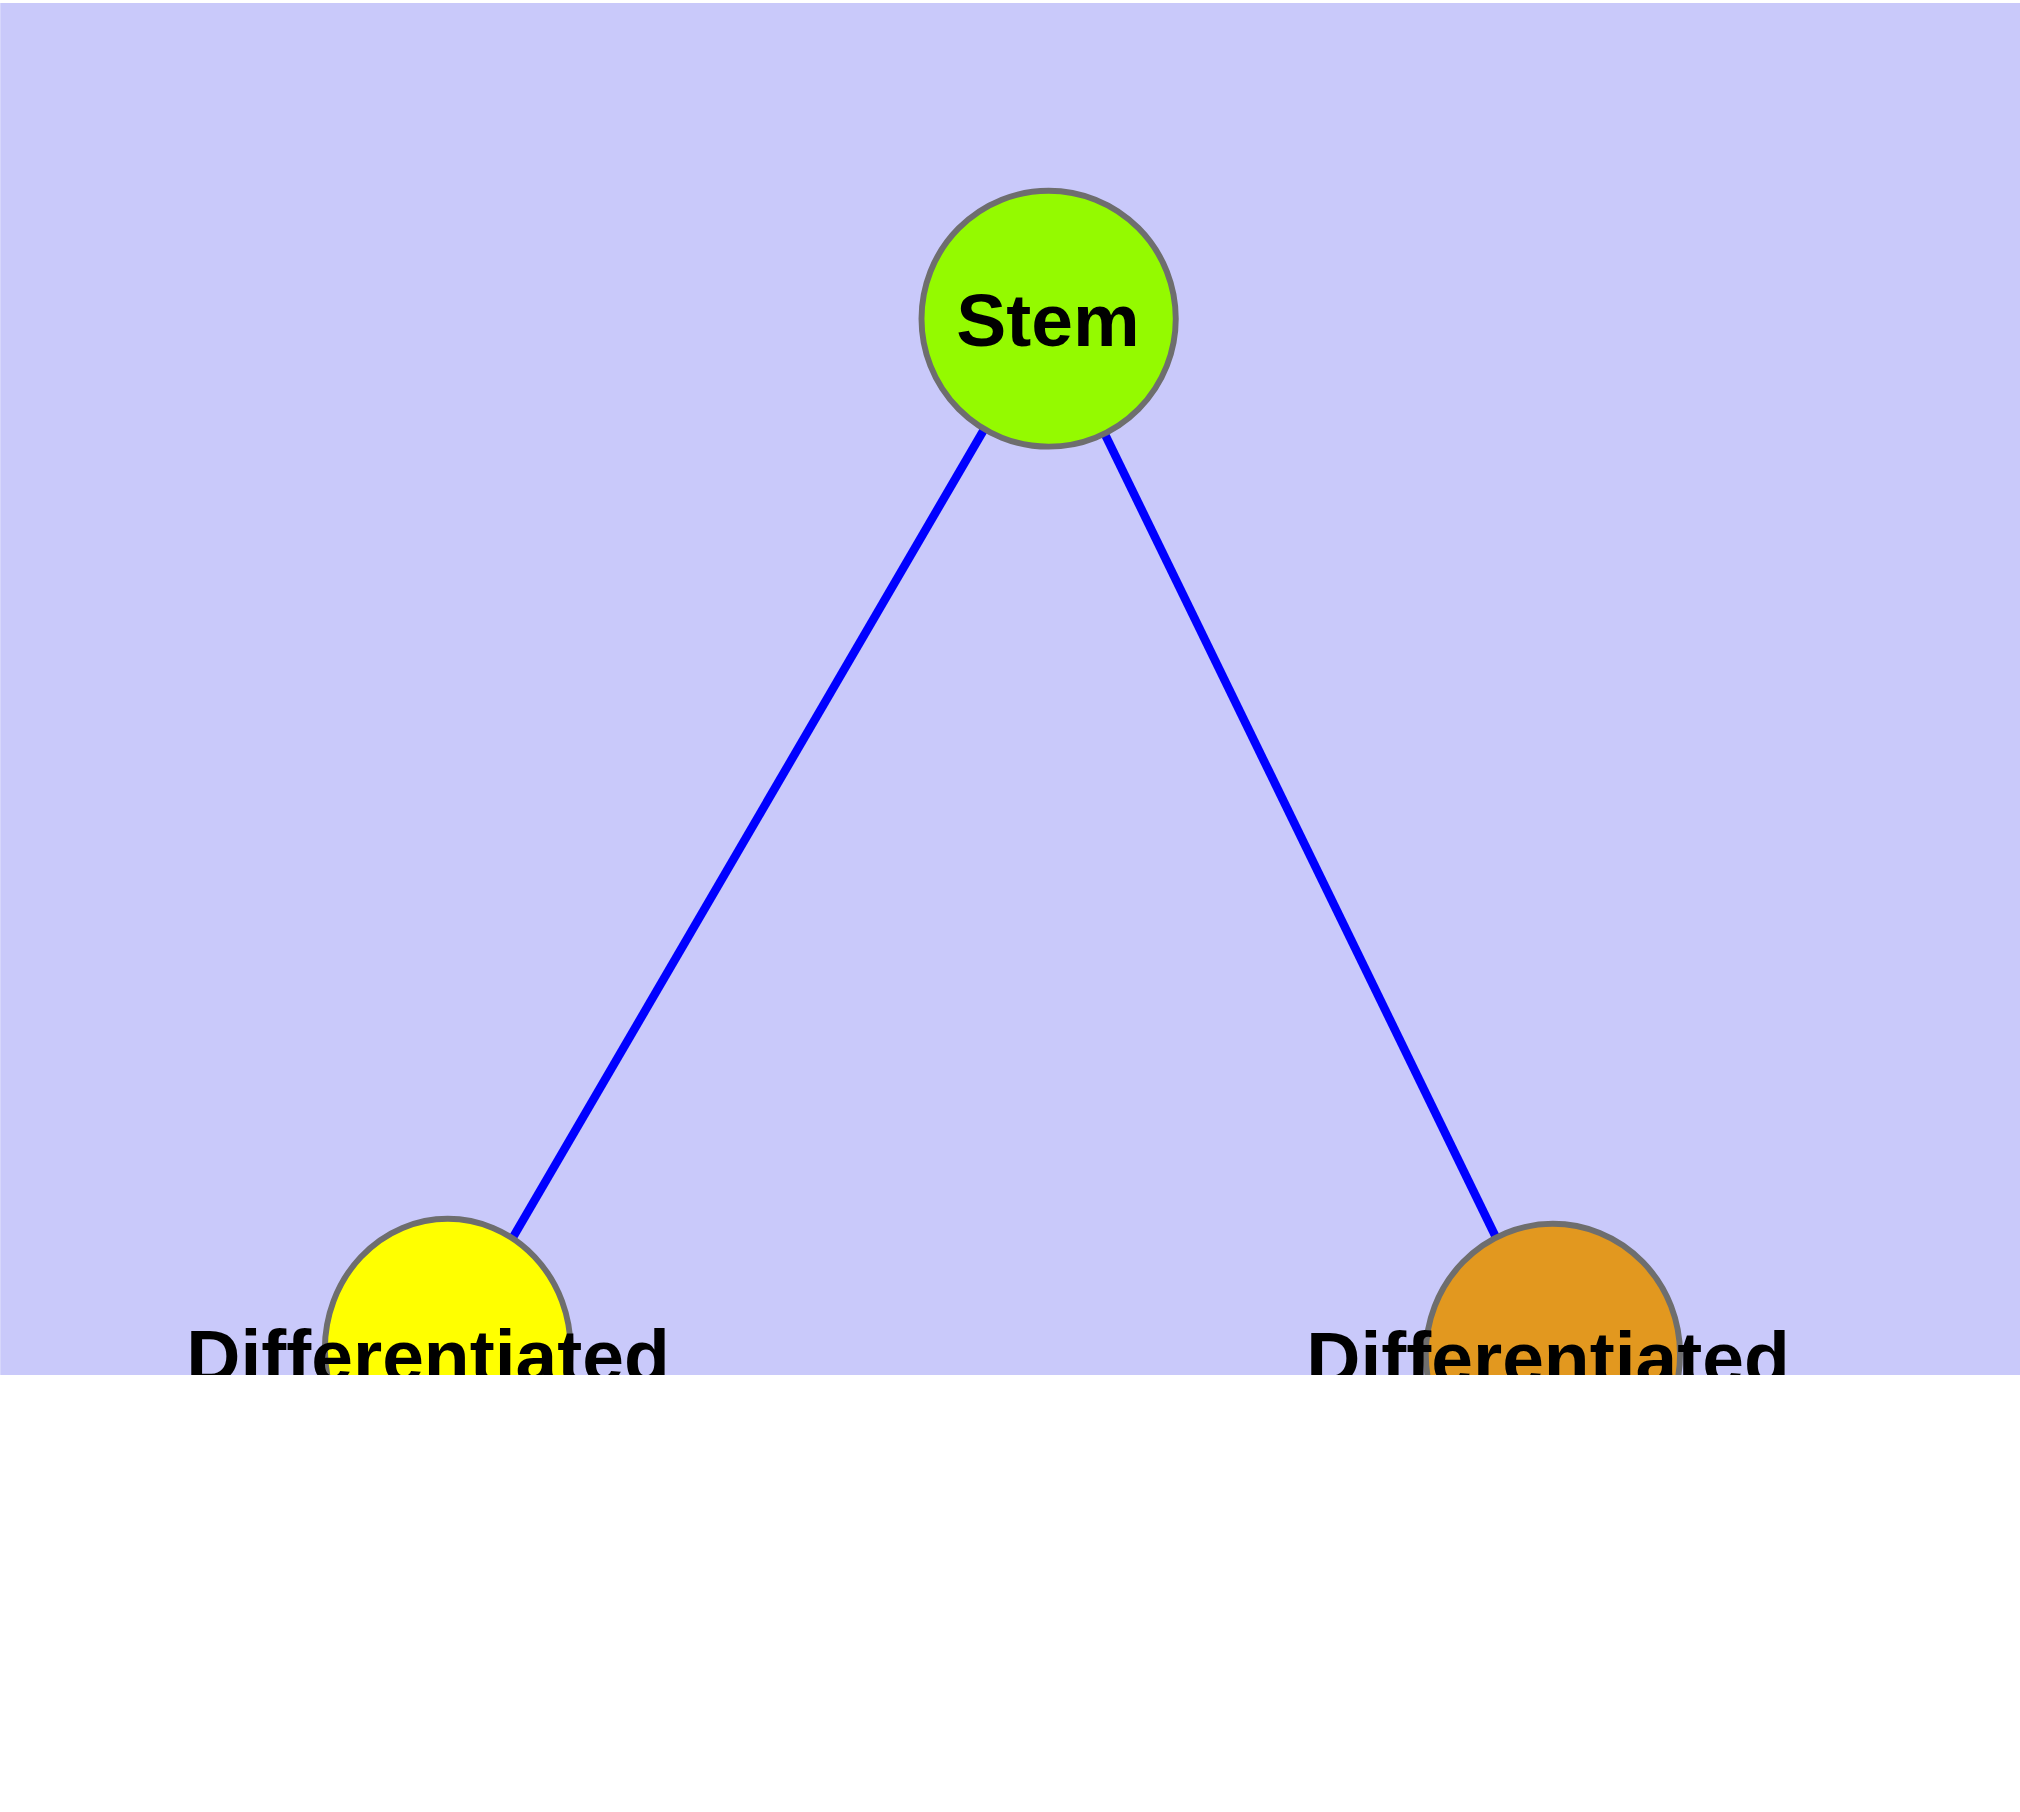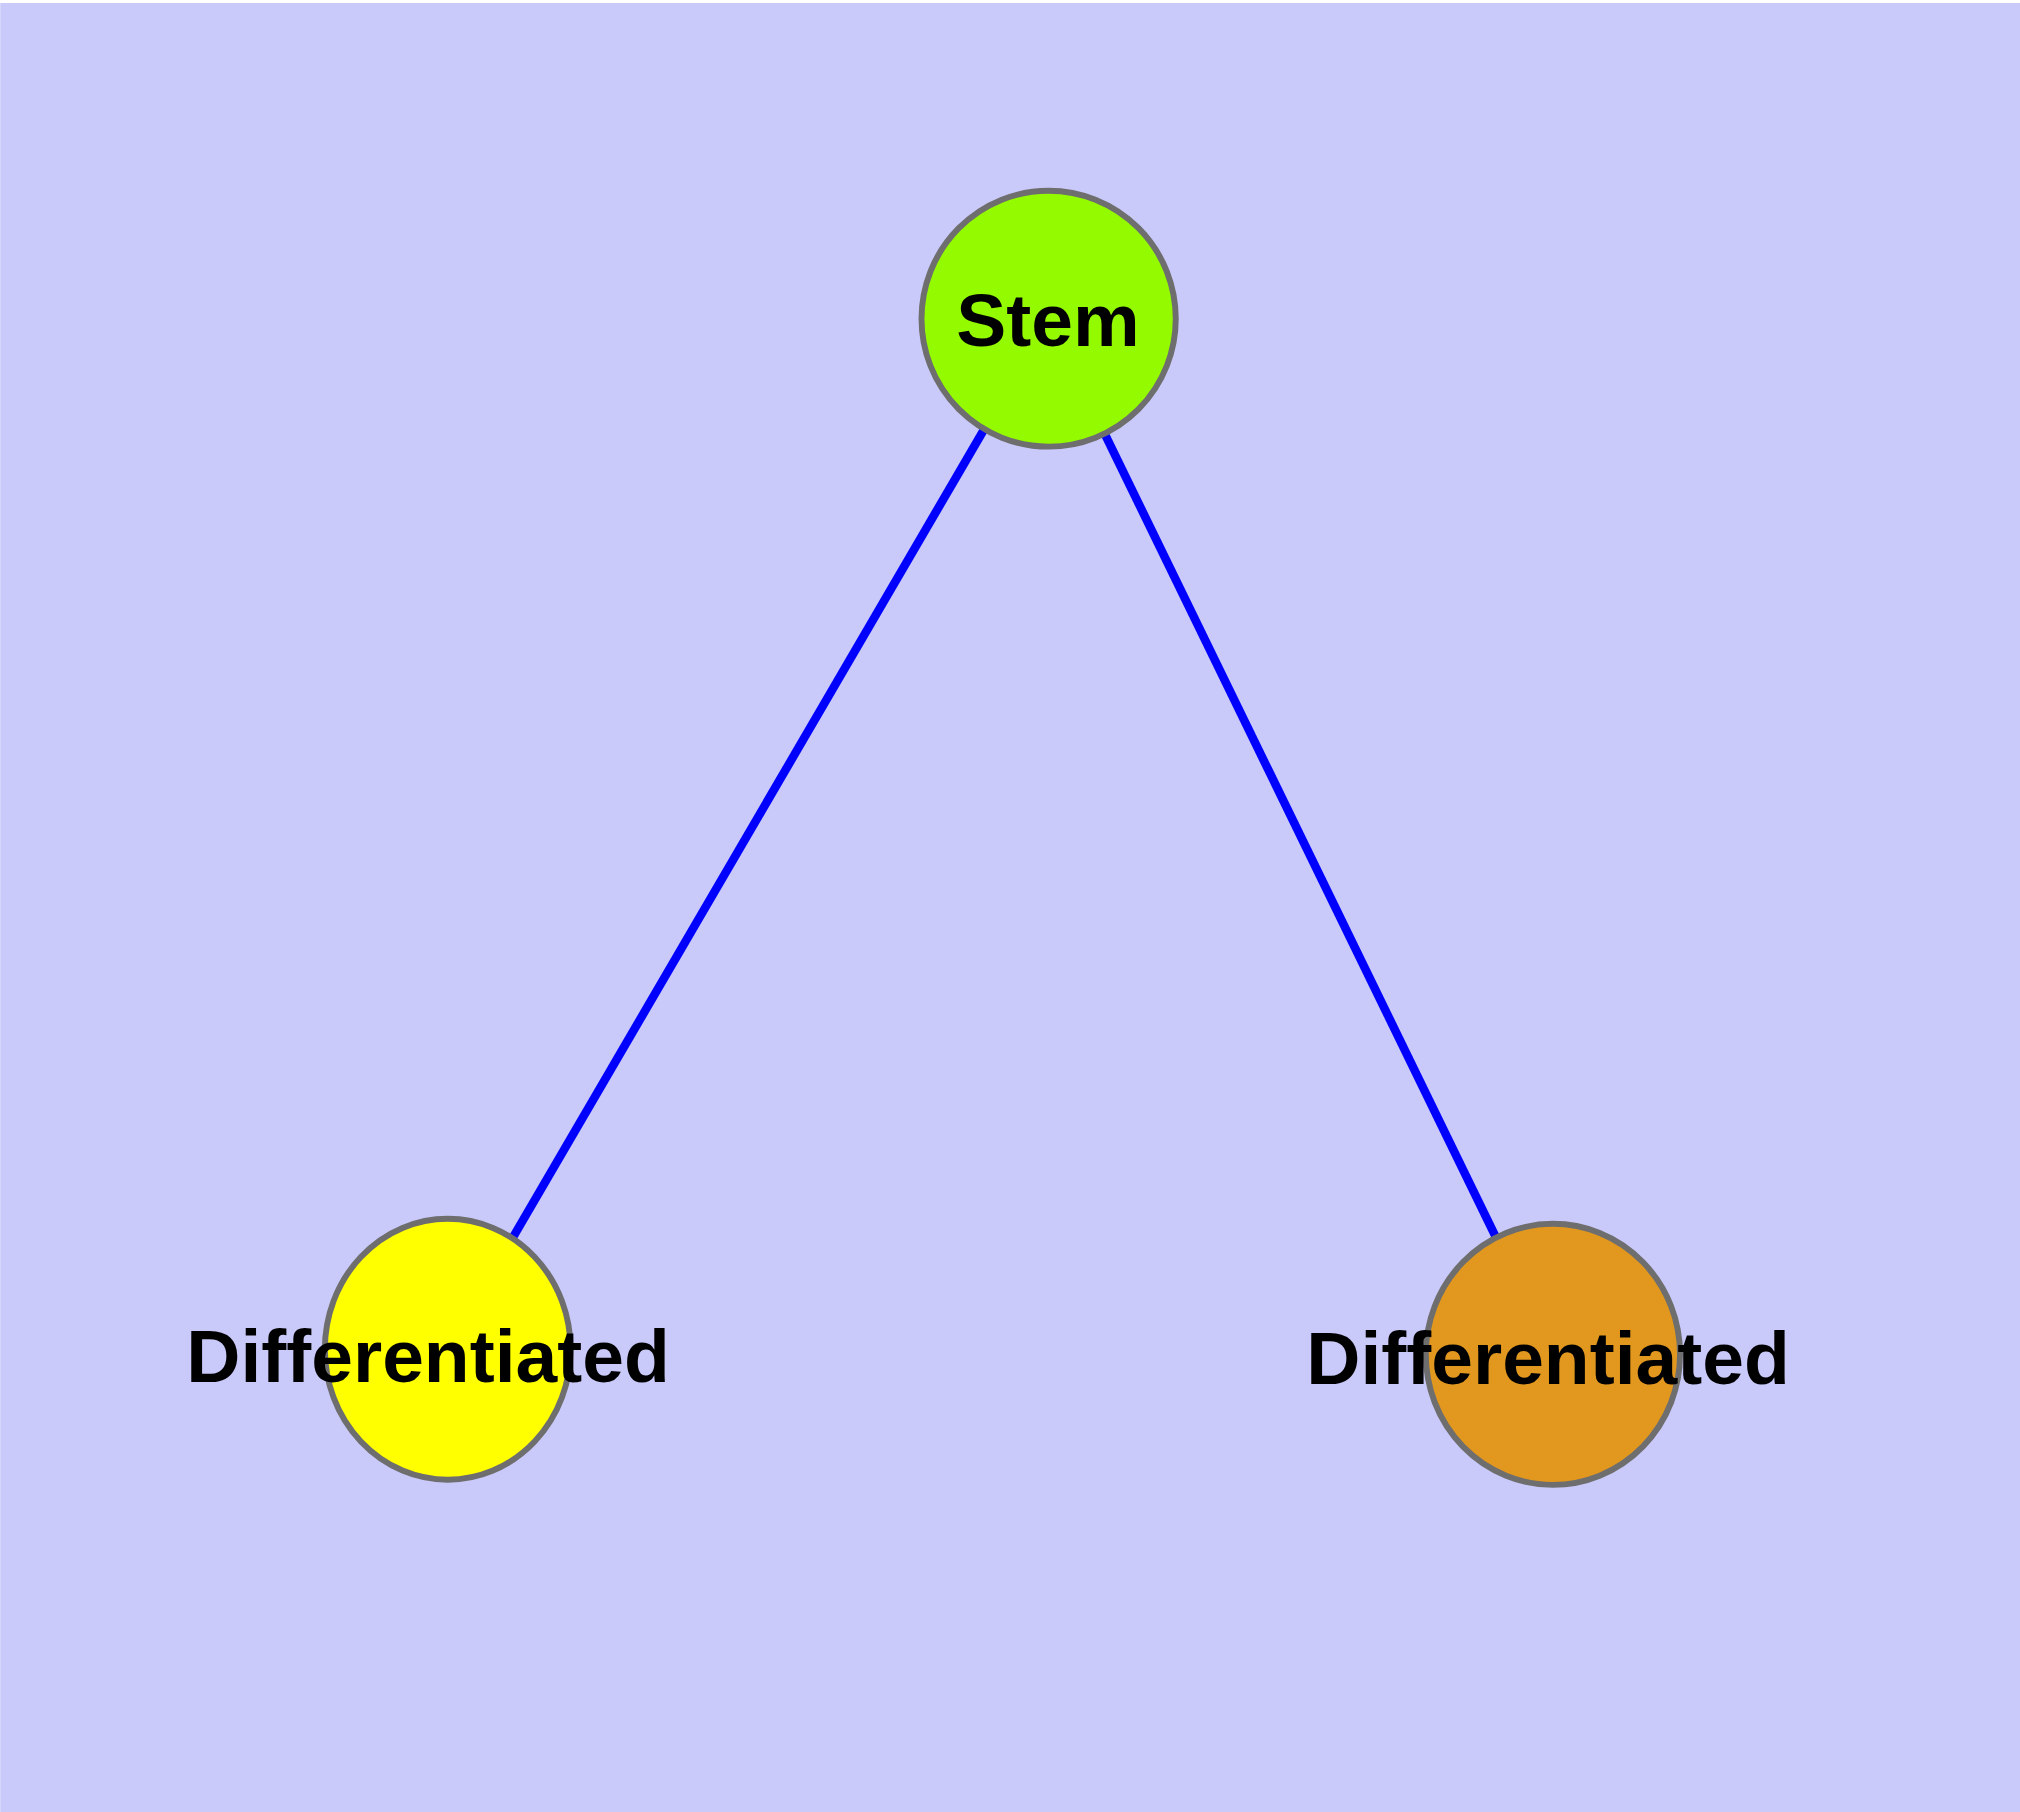--- a/index.html
+++ b/index.html
@@ -6,21 +6,21 @@
     margin: 0;
     padding: 0;
     background: #ffffff;
   }
   body {
     font-family: "Liberation Sans", sans-serif;
   }
   .canvas {
     position: relative;
     width: 2021px;
-    height: 1812px;
+    height: 1375px;
     overflow: hidden;
   }
   .canvas svg {
     position: absolute;
     left: 0;
     top: 0;
     display: block;
   }
   .top-strip {
     position: absolute;

